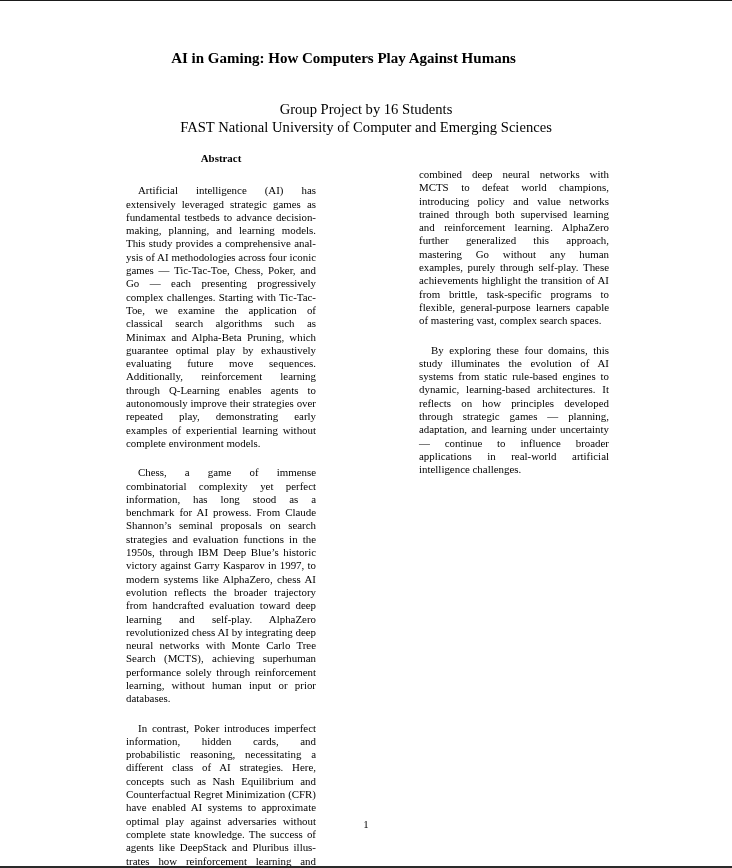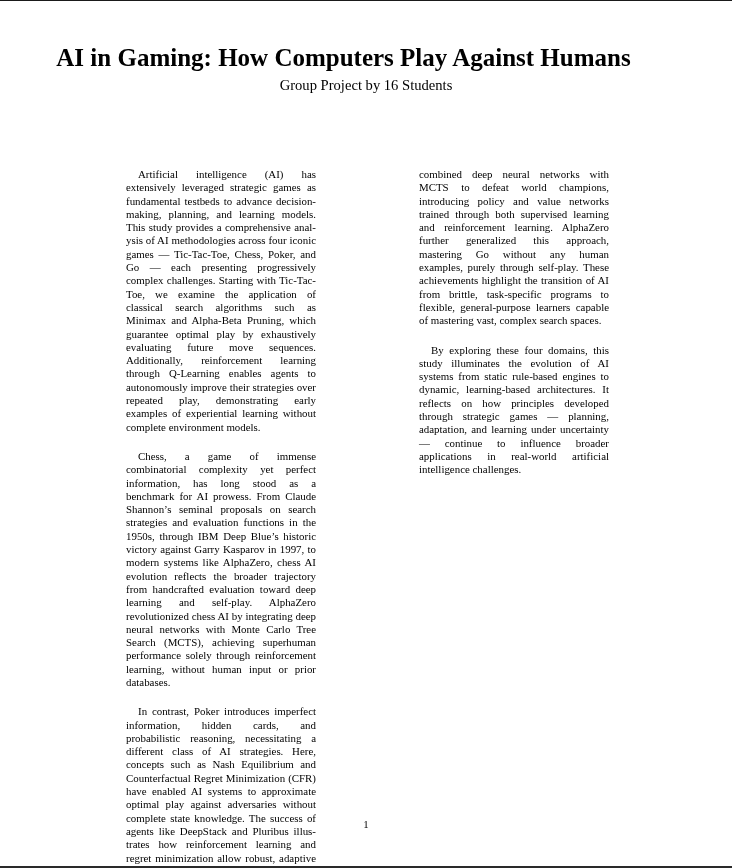--- a/index.html
+++ b/index.html
@@ -22,27 +22,27 @@
     .bottom-rule {
       position: absolute; left: 0; top: 866px; width: 732px; height: 2px;
       background: #2a2a2a;
     }
     .title {
       position: absolute;
       left: 0; width: 687px;
       top: 44px;
       text-align: center;
       font-weight: bold;
-      font-size: 25px;
+      font-size: 15px;
       line-height: 28px;
     }
     .authors {
       position: absolute;
       left: 0; width: 732px;
-      top: 76px;
+      top: 100px;
       text-align: center;
       font-size: 14.6px;
       line-height: 18px;
     }
     .col {
       position: absolute;
       top: 152px;
       width: 222px;
       font-size: 10.9px;
       line-height: 13.3px;
@@ -75,23 +75,25 @@
   </style>
 </head>
 <body>
 
 <div class="top-rule"></div>
 
 <h1 class="title" style="margin:0;">AI in Gaming: How Computers Play Against Humans</h1>
 
 <div class="authors">
   <div>Group Project by 16 Students</div>
+  <div>FAST National University of Computer and Emerging Sciences</div>
 </div>
 
 <div class="col col-left">
+  <div class="abstract-heading">Abstract</div>
   <p class="para">Artificial intelligence (AI) has extensively lever­aged strategic games as fundamental testbeds to advance decision-making, planning, and learning models. This study provides a comprehensive anal­ysis of AI methodologies across four iconic games — Tic-Tac-Toe, Chess, Poker, and Go — each pre­senting progressively complex challenges. Start­ing with Tic-Tac-Toe, we examine the application of classical search algorithms such as Minimax and Alpha-Beta Pruning, which guarantee optimal play by exhaustively evaluating future move sequences. Additionally, reinforcement learning through Q-Learning enables agents to autonomously improve their strategies over repeated play, demonstrating early examples of experiential learning without complete environment models.</p>
   <p class="para">Chess, a game of immense combinatorial com­plexity yet perfect information, has long stood as a benchmark for AI prowess. From Claude Shan­non’s seminal proposals on search strategies and evaluation functions in the 1950s, through IBM Deep Blue’s historic victory against Garry Kas­parov in 1997, to modern systems like AlphaZero, chess AI evolution reflects the broader trajectory from handcrafted evaluation toward deep learning and self-play. AlphaZero revolutionized chess AI by integrating deep neural networks with Monte Carlo Tree Search (MCTS), achieving superhuman performance solely through reinforcement learning, without human input or prior databases.</p>
   <p class="para">In contrast, Poker introduces imperfect informa­tion, hidden cards, and probabilistic reasoning, ne­cessitating a different class of AI strategies. Here, concepts such as Nash Equilibrium and Counterfac­tual Regret Minimization (CFR) have enabled AI systems to approximate optimal play against adver­saries without complete state knowledge. The suc­cess of agents like DeepStack and Pluribus illus­trates how reinforcement learning and regret min­imization allow robust, adaptive strategies even in complex, multiplayer environments characterized by uncertainty and deception.</p>
 </div>
 
 <div class="col col-right">
   <p class="para cont">combined deep neural networks with MCTS to de­feat world champions, introducing policy and value networks trained through both supervised learning and reinforcement learning. AlphaZero further gen­eralized this approach, mastering Go without any human examples, purely through self-play. These achievements highlight the transition of AI from brittle, task-specific programs to flexible, general-purpose learners capable of mastering vast, com­plex search spaces.</p>
   <p class="para">By exploring these four domains, this study il­luminates the evolution of AI systems from static rule-based engines to dynamic, learning-based ar­chitectures. It reflects on how principles developed through strategic games — planning, adaptation, and learning under uncertainty — continue to in­fluence broader applications in real-world artificial intelligence challenges.</p>
 </div>
 

